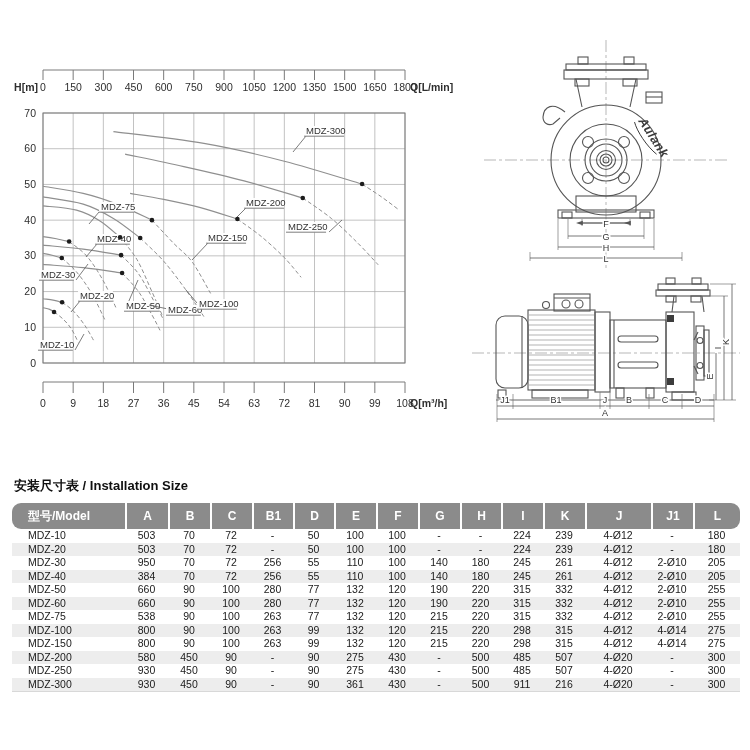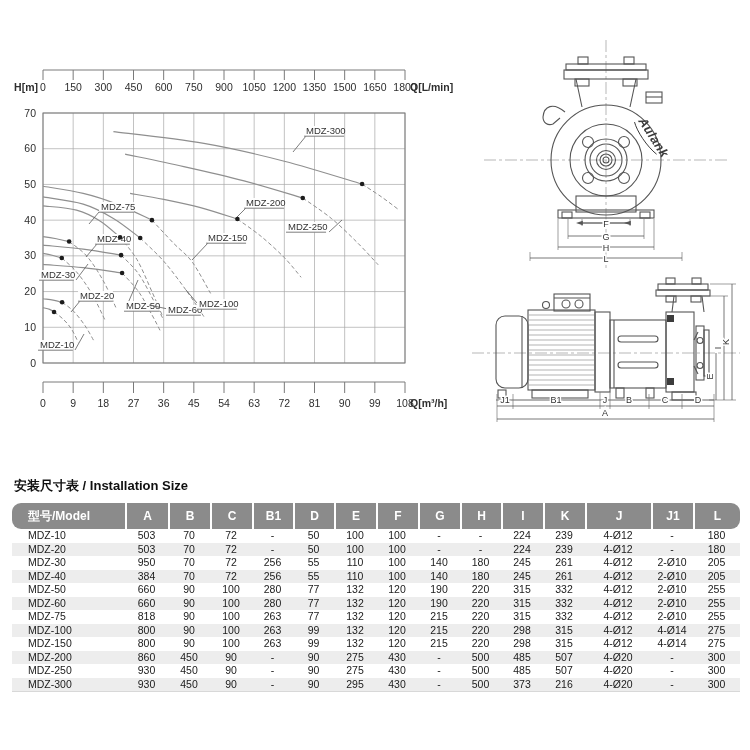--- a/index.html
+++ b/index.html
@@ -461,21 +461,21 @@
           <td>190</td>
           <td>220</td>
           <td>315</td>
           <td>332</td>
           <td>4-Ø12</td>
           <td>2-Ø10</td>
           <td>255</td>
         </tr>
         <tr>
           <td class="model">MDZ-75</td>
-          <td>818</td>
+          <td>538</td>
           <td>90</td>
           <td>100</td>
           <td>263</td>
           <td>77</td>
           <td>132</td>
           <td>120</td>
           <td>215</td>
           <td>220</td>
           <td>315</td>
           <td>332</td>
@@ -512,21 +512,21 @@
           <td>215</td>
           <td>220</td>
           <td>298</td>
           <td>315</td>
           <td>4-Ø12</td>
           <td>4-Ø14</td>
           <td>275</td>
         </tr>
         <tr>
           <td class="model">MDZ-200</td>
-          <td>860</td>
+          <td>580</td>
           <td>450</td>
           <td>90</td>
           <td>-</td>
           <td>90</td>
           <td>275</td>
           <td>430</td>
           <td>-</td>
           <td>500</td>
           <td>485</td>
           <td>507</td>
@@ -551,25 +551,25 @@
           <td>-</td>
           <td>300</td>
         </tr>
         <tr>
           <td class="model">MDZ-300</td>
           <td>930</td>
           <td>450</td>
           <td>90</td>
           <td>-</td>
           <td>90</td>
-          <td>295</td>
+          <td>361</td>
           <td>430</td>
           <td>-</td>
           <td>500</td>
-          <td>373</td>
+          <td>911</td>
           <td>216</td>
           <td>4-Ø20</td>
           <td>-</td>
           <td>300</td>
         </tr>
       </tbody>
   </table>
 </div>
 
 </body></html>

